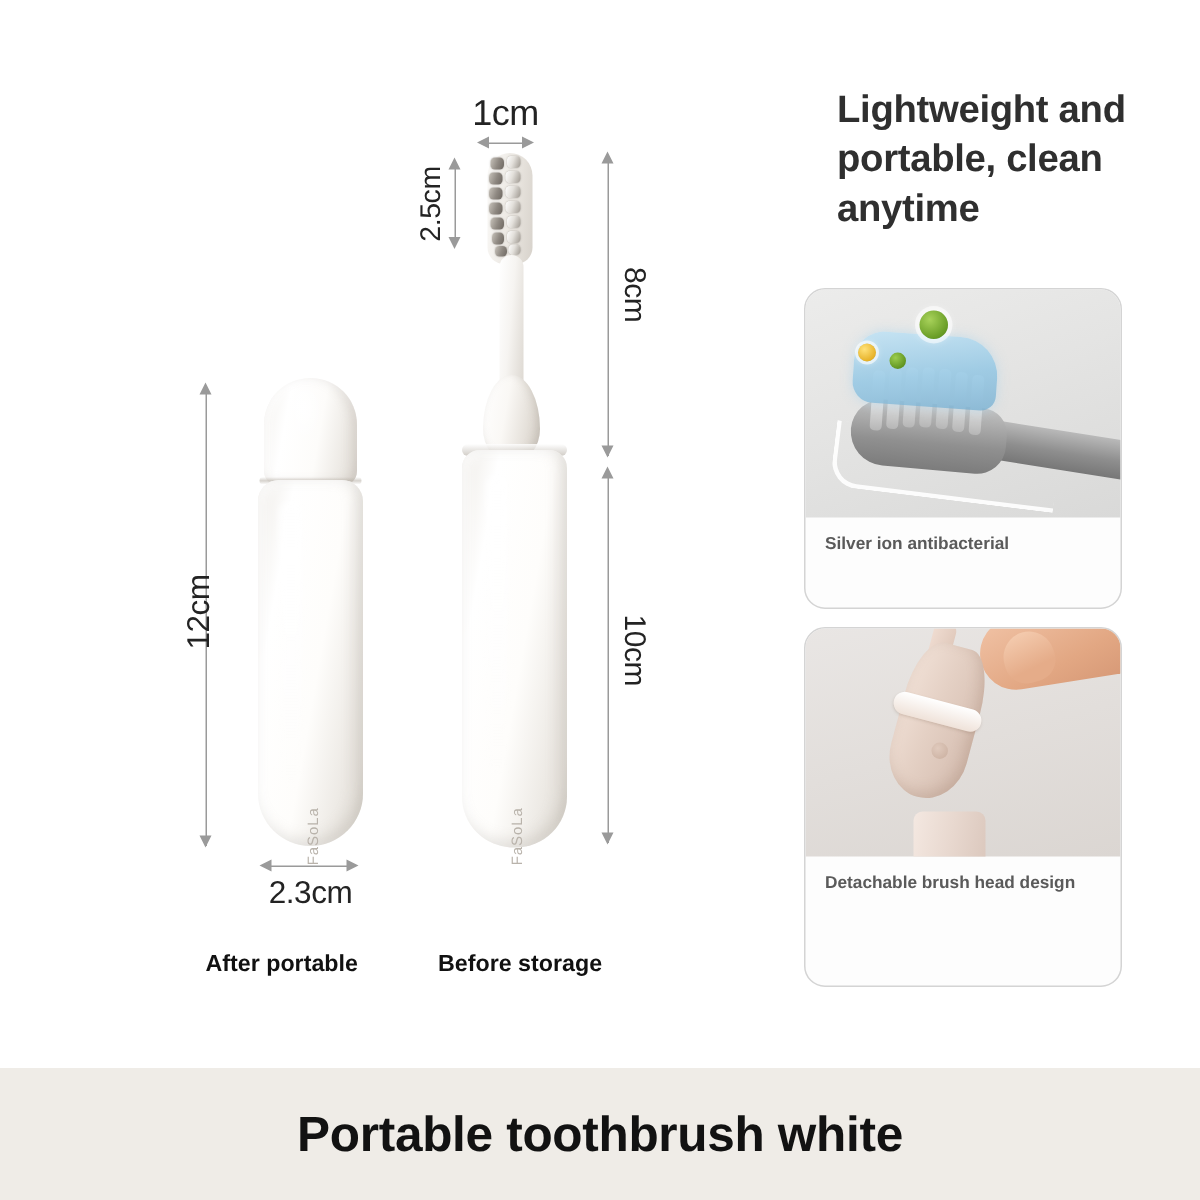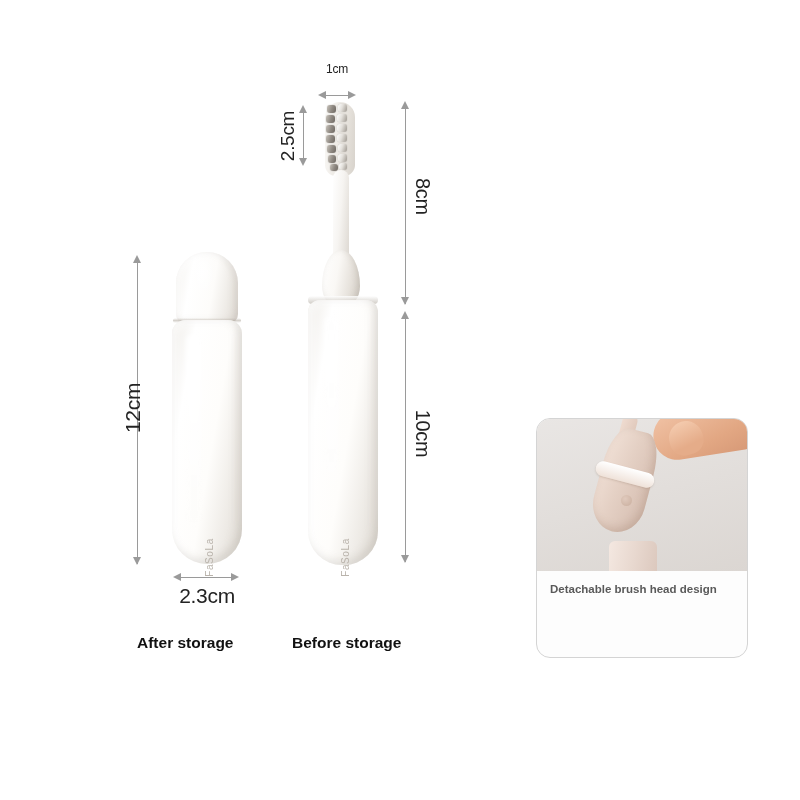--- a/index.html
+++ b/index.html
@@ -389,56 +389,79 @@
     <div class="dim-line-v" style="left:137px; top:262px; height:302px;"></div>
     <div class="arrow up" style="left:133px; top:255px;"></div>
     <div class="arrow down" style="left:133px; top:557px;"></div>
     <div class="dim-label rot-ccw" style="left:98px; top:396px; width:70px; text-align:center; font-size:21px;">12cm</div>
 
     <div class="dim-line-h" style="left:180px; top:577px; width:52px;"></div>
     <div class="arrow left" style="left:173px; top:573px;"></div>
     <div class="arrow right" style="left:231px; top:573px;"></div>
     <div class="dim-label" style="left:166px; top:584px; width:82px; text-align:center; font-size:21px;">2.3cm</div>
 
-    <div class="dim-label" style="left:305px; top:62px; width:64px; text-align:center; font-size:12px;">1cm</div>
+    <div class="dim-label" style="left:305px; top:62px; width:64px; text-align:center; font-size:24px;">1cm</div>
     <div class="dim-line-h" style="left:325px; top:95px; width:24px;"></div>
     <div class="arrow left" style="left:318px; top:91px;"></div>
     <div class="arrow right" style="left:348px; top:91px;"></div>
 
     <div class="dim-line-v" style="left:303px; top:112px; height:52px;"></div>
     <div class="arrow up" style="left:299px; top:105px;"></div>
     <div class="arrow down" style="left:299px; top:158px;"></div>
     <div class="dim-label rot-ccw" style="left:248px; top:125px; width:80px; text-align:center; font-size:19px;">2.5cm</div>
 
     <div class="dim-line-v" style="left:405px; top:108px; height:196px;"></div>
     <div class="arrow up" style="left:401px; top:101px;"></div>
     <div class="arrow down" style="left:401px; top:297px;"></div>
     <div class="dim-label rot-cw" style="left:392px; top:185px; width:60px; text-align:center; font-size:20px;">8cm</div>
 
     <div class="dim-line-v" style="left:405px; top:318px; height:244px;"></div>
     <div class="arrow up" style="left:401px; top:311px;"></div>
     <div class="arrow down" style="left:401px; top:555px;"></div>
     <div class="dim-label rot-cw" style="left:388px; top:422px; width:68px; text-align:center; font-size:20px;">10cm</div>
 
-    <div class="caption" style="left:137px; top:634px;">After storage</div>
+    <div class="caption" style="left:137px; top:634px;">After portable</div>
     <div class="caption" style="left:292px; top:634px;">Before storage</div>
   </div>
 
   <div id="right-col">
 
-
+    <div id="headline">Lightweight and portable, clean anytime</div>
+
+    <div class="feature-card" id="card-1">
+      <div class="card-photo" id="photo-1">
+        <div id="c1-handle"></div>
+        <div id="c1-headplate"></div>
+        <div class="c1-bristle" style="left:44px; top:54px; transform:rotate(4deg);"></div>
+        <div class="c1-bristle" style="left:55px; top:53px; transform:rotate(4deg);"></div>
+        <div class="c1-bristle" style="left:66px; top:52px; transform:rotate(4deg);"></div>
+        <div class="c1-bristle" style="left:77px; top:52px; transform:rotate(4deg);"></div>
+        <div class="c1-bristle" style="left:88px; top:53px; transform:rotate(4deg);"></div>
+        <div class="c1-bristle" style="left:99px; top:55px; transform:rotate(4deg);"></div>
+        <div class="c1-bristle" style="left:110px; top:57px; transform:rotate(4deg);"></div>
+        <div id="c1-foam"></div>
+        <div id="c1-outline"></div>
+        <div class="germ" id="germ-big"></div>
+        <div class="germ" id="germ-small"></div>
+        <div class="germ" id="germ-infoam"></div>
+      </div>
+      <div class="card-caption">Silver ion antibacterial</div>
+    </div>
 
     <div class="feature-card" id="card-2">
       <div class="card-photo" id="photo-2">
         <div id="c2-hand"></div>
         <div id="c2-finger"></div>
         <div id="c2-head-neck"></div>
         <div id="c2-head-piece"></div>
         <div id="c2-ring"></div>
         <div id="c2-dot"></div>
         <div id="c2-tube"></div>
       </div>
       <div class="card-caption">Detachable brush head design</div>
     </div>
   </div>
 
+  <div id="bottom-banner">
+    <div id="bottom-title">Portable toothbrush white</div>
+  </div>
 
 </div>
 
 </body></html>

